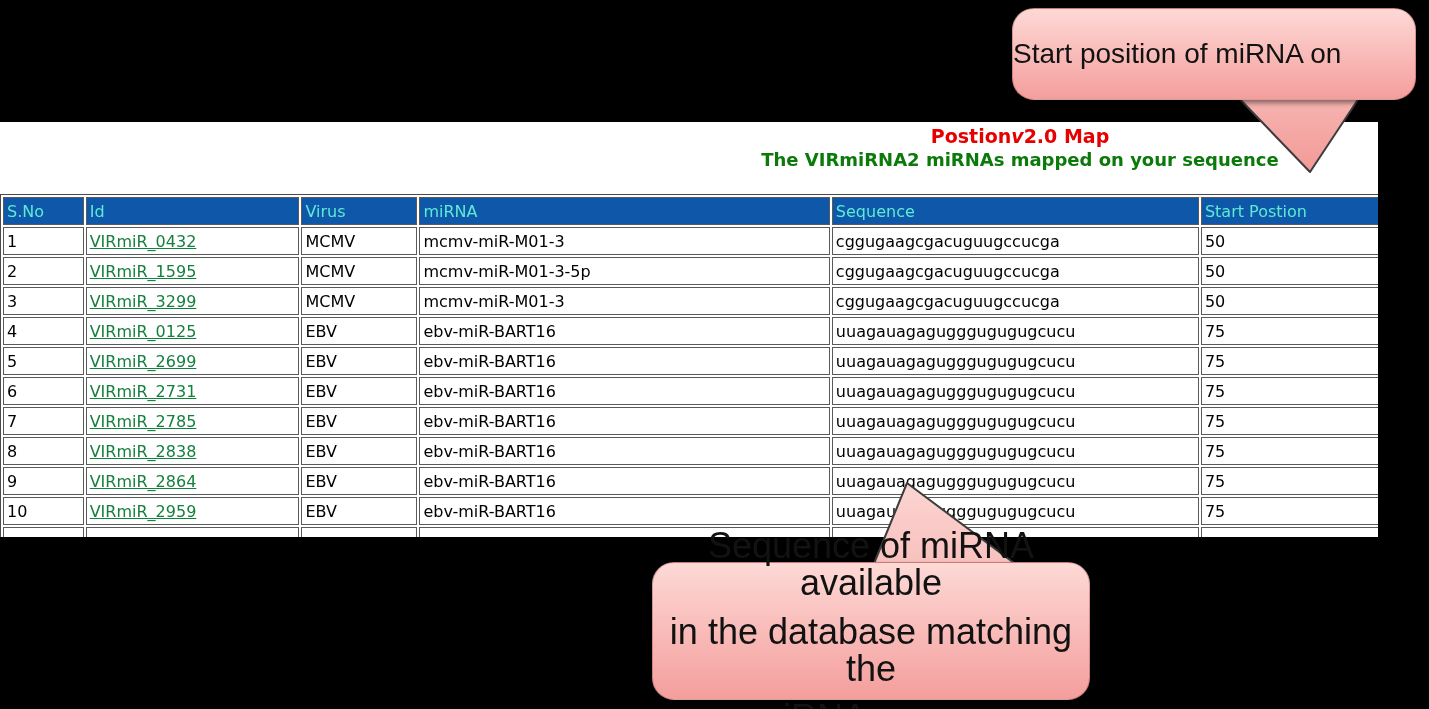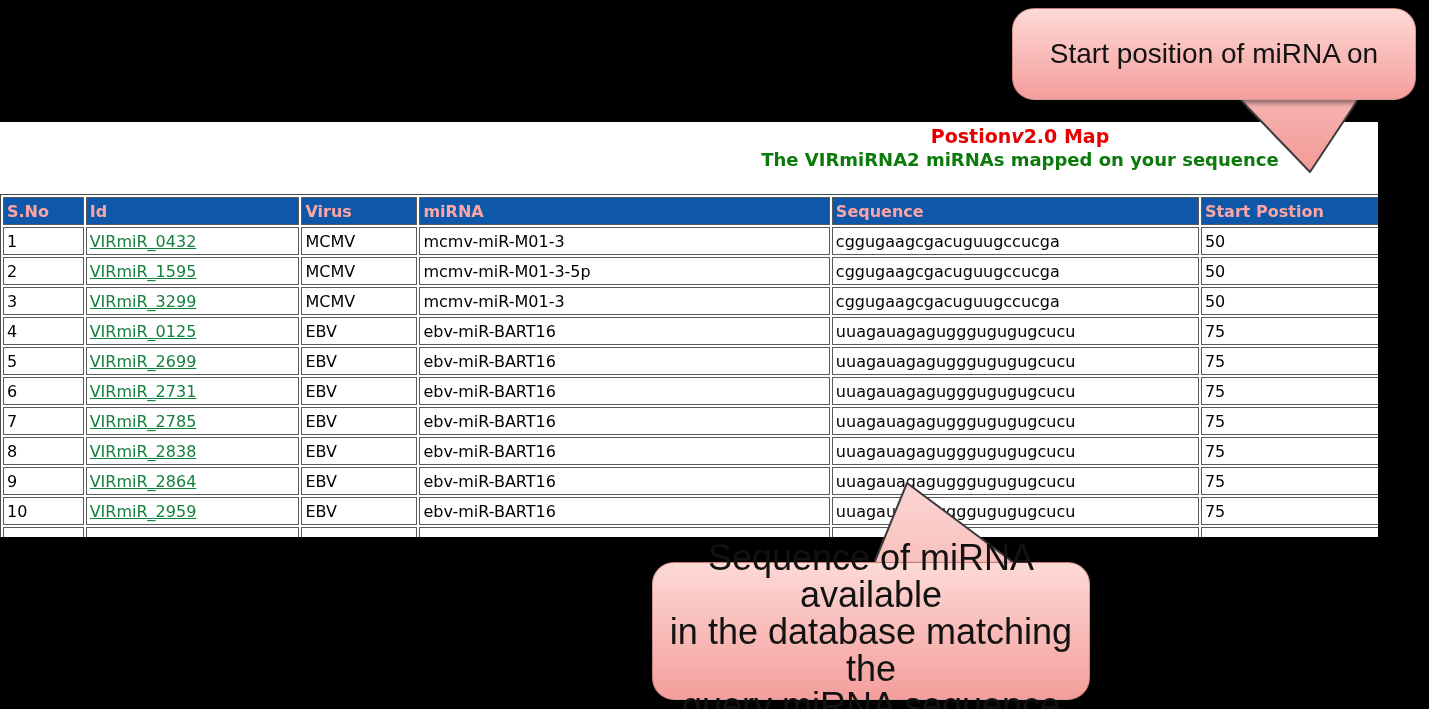--- a/index.html
+++ b/index.html
@@ -11,32 +11,32 @@
   .titles{position:absolute;top:3px;left:0;width:2040px;text-align:center;line-height:23px;}
   .page-title{font-size:19px;font-weight:bold;color:#e60000;}
   .page-title .vital{font-style:italic;}
   .page-subtitle{font-size:18px;font-weight:bold;color:#0b7a0b;}
 
   table.mirna{position:absolute;top:72px;left:0;width:2040px;table-layout:fixed;
               border-collapse:separate;border-spacing:2px;border:1px solid #4a4a4a;}
   th,td{box-sizing:border-box;border:1px solid #5a5a5a;height:28px;
         padding:0 2px 0 3px;font-size:16px;text-align:left;vertical-align:middle;
         overflow:hidden;white-space:nowrap;}
-  th{background:#0f58a9;color:#fca5a5;font-weight:bold;}
+  th{background:#0f58a9;color:#5eead4;font-weight:normal;}
   td{background:#ffffff;color:#000000;}
   .c0{width:80px}.c1{width:212px}.c2{width:115px}.c3{width:407px}.c4{width:364px}.c5{width:829px}
   a.mid{color:#15803d;text-decoration:underline;cursor:pointer;}
 
   
   .callout{position:absolute;z-index:6;border-radius:22px;
            background:linear-gradient(to bottom,#fdd9d6,#f49e9c);
            border:1px solid rgba(130,55,55,.35);
            box-shadow:2px 3px 5px rgba(0,0,0,.45);
            color:#121212;font-family:"Liberation Sans",sans-serif;text-align:center;
-           display:flex;flex-direction:column;align-items:center;justify-content:center;}
+           display:flex;flex-direction:column;align-items:flex-start;justify-content:center;gap:12px;}
   .callout-top{left:1012px;top:8px;width:402px;height:90px;font-size:28px;line-height:34px;}
   .callout-bottom{left:652px;top:562px;width:436px;height:136px;font-size:36px;line-height:37px;}
   .tail{position:absolute;z-index:5;}
   .tail-top{left:1230px;top:90px;}
   .tail-bottom{left:860px;top:478px;}
 </style>
 </head>
 <body>
 
 <div class="stage">

